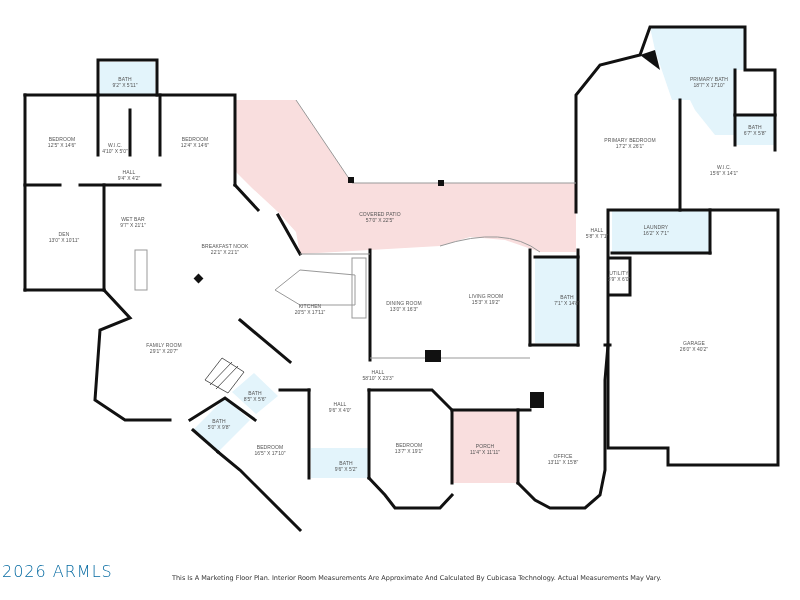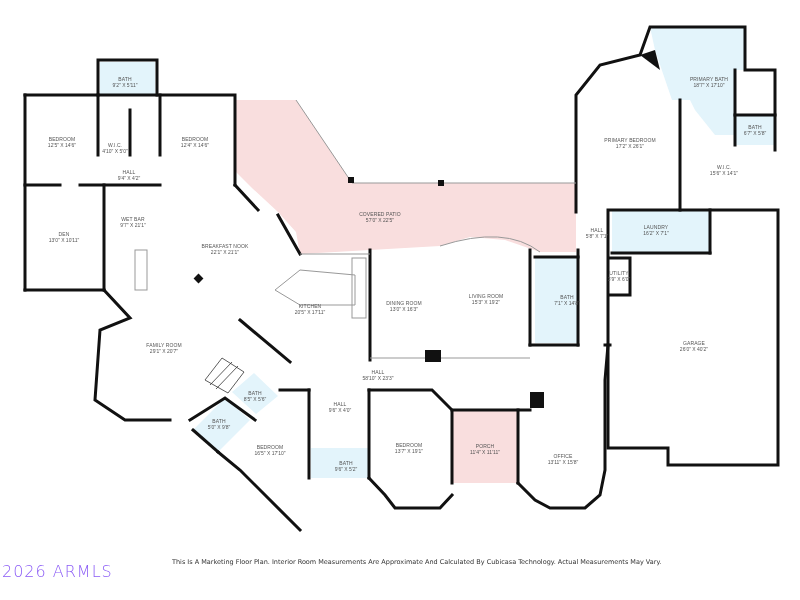--- a/index.html
+++ b/index.html
@@ -1,22 +1,22 @@
 <!DOCTYPE html>
 <html><head>
 <meta charset="utf-8">
 <style>
   html, body { margin: 0; padding: 0; background: #ffffff; }
   body { width: 800px; height: 600px; position: relative; overflow: hidden; font-family: "Liberation Sans", sans-serif; }
   #plan { position: absolute; left: 0; top: 0; width: 800px; height: 600px; }
   .lbl { position: absolute; text-align: center; color: #555; font-size: 5px; line-height: 6px; white-space: nowrap; transform: translate(-50%, -50%); }
   .lbl .n { display: block; letter-spacing: 0.1px; }
   .lbl .d { display: block; }
-  #watermark { position: absolute; left: 2px; top: 562px; font-size: 16px; color: #8b5cf6; letter-spacing: 1px; font-family: "DejaVu Sans", sans-serif; font-weight: 300; }
-  #disclaimer { position: absolute; left: 172px; top: 558px; font-size: 6.5px; color: #333; font-family: "DejaVu Sans", sans-serif; }
+  #watermark { position: absolute; left: 2px; top: 562px; font-size: 16px; color: #0369a1; letter-spacing: 1px; font-family: "DejaVu Sans", sans-serif; font-weight: 300; }
+  #disclaimer { position: absolute; left: 172px; top: 574px; font-size: 6.5px; color: #333; font-family: "DejaVu Sans", sans-serif; }
 </style>
 </head>
 <body>
 
 <svg id="plan" viewBox="0 0 800 600" xmlns="http://www.w3.org/2000/svg">
 
   <polygon fill="#f9dede" points="236,100 296,100 352,183 576,183 576,252 540,252 505,240 470,237 440,246 300,254 296,232 278,212 252,188 236,172"></polygon>
 
   <rect x="452" y="410" width="66" height="73" fill="#f9dede"></rect>
 

